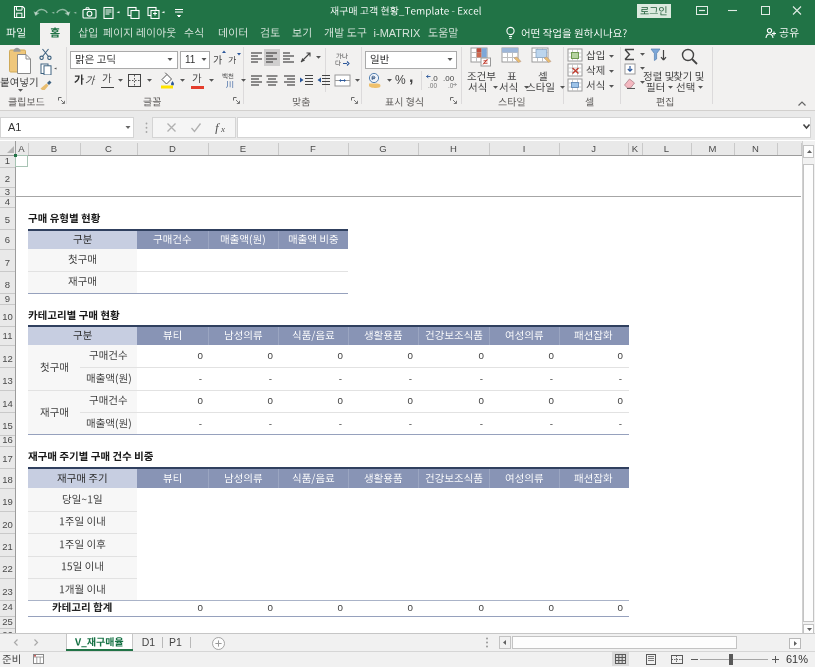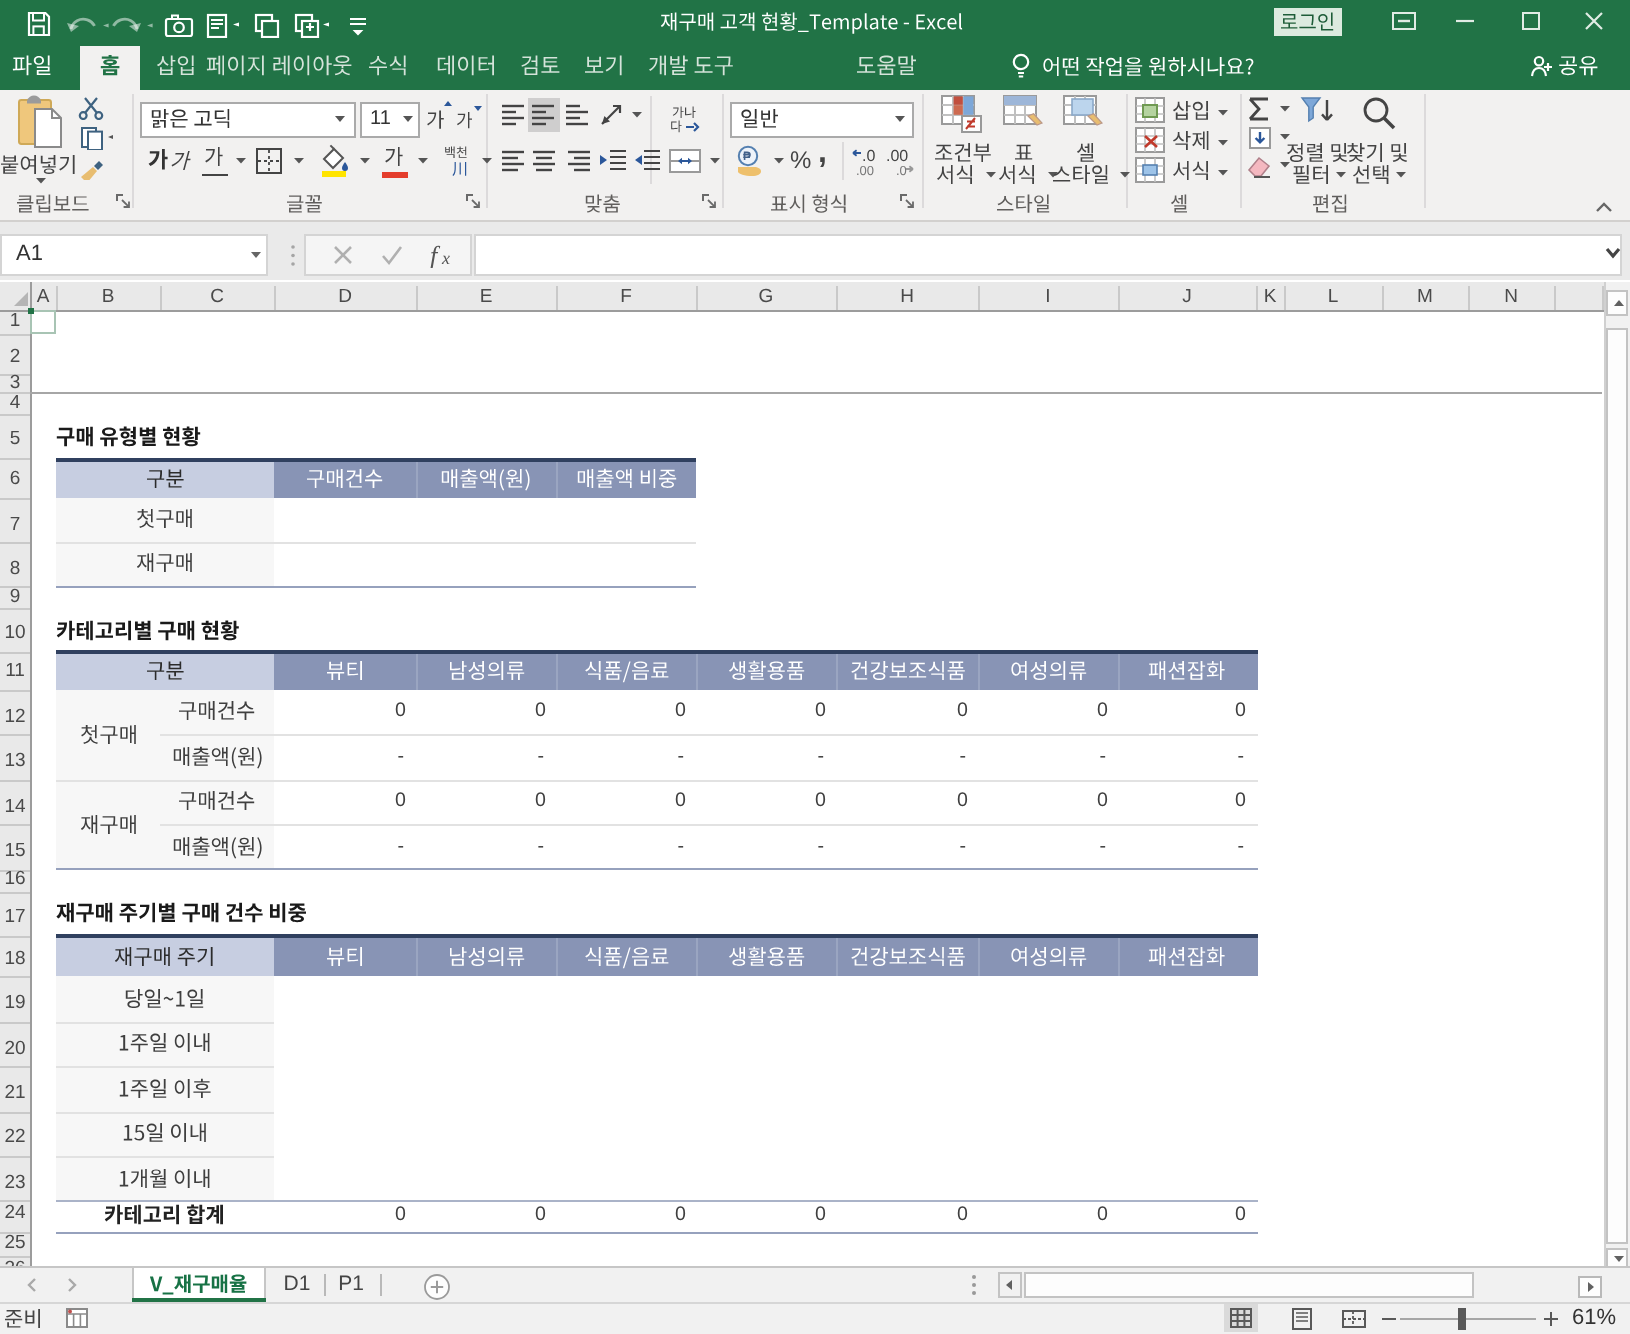--- a/index.html
+++ b/index.html
@@ -107,20 +107,21 @@
 <div style="position:absolute;left:323.5px;top:24.3px">
       <svg width="43" height="16" viewBox="0 0 43 16" style="display:block">
         <path d="M5.9 3.9L5.9 13.1L6.8 13.1L6.8 8.4L8.1 8.4L8.1 13.6L9 13.6L9 3.7L8.1 3.7L8.1 7.7L6.8 7.7L6.8 3.9ZM0.9 5L0.9 5.7L3.9 5.7C3.8 7.8 2.8 9.6 0.5 10.8L1.1 11.5C3.9 9.9 4.8 7.5 4.8 5ZM11.1 4.1L11.1 8.4L15.7 8.4L15.7 4.1L14.8 4.1L14.8 5.5L12 5.5L12 4.1ZM12 6.2L14.8 6.2L14.8 7.7L12 7.7ZM17.5 3.7L17.5 8.8L18.4 8.8L18.4 6.6L19.9 6.6L19.9 5.8L18.4 5.8L18.4 3.7ZM12.1 12.8L12.1 13.5L18.7 13.5L18.7 12.8L13 12.8L13 11.7L18.4 11.7L18.4 9.3L12.1 9.3L12.1 10L17.5 10L17.5 11L12.1 11ZM24.4 4.5L24.4 9.1L27.3 9.1L27.3 11.6L23.3 11.6L23.3 12.4L32.3 12.4L32.3 11.6L28.2 11.6L28.2 9.1L31.2 9.1L31.2 8.3L25.3 8.3L25.3 5.2L31.1 5.2L31.1 4.5ZM33.4 8.6L33.4 9.3L37.4 9.3L37.4 13.6L38.3 13.6L38.3 9.3L42.4 9.3L42.4 8.6L40.9 8.6C41.2 7.2 41.2 6.1 41.2 5.2L41.2 4.3L34.5 4.3L34.5 5L40.3 5L40.3 5.2C40.3 6.1 40.3 7.2 40 8.6Z" fill="#d5e3da"></path>
       </svg>
     </div>
 <div style="position:absolute;left:427.5px;top:24.3px">
       <svg width="31" height="16" viewBox="0 0 31 16" style="display:block">
         <path d="M1.7 4.5L1.7 9.1L4.6 9.1L4.6 11.6L0.5 11.6L0.5 12.4L9.6 12.4L9.6 11.6L5.5 11.6L5.5 9.1L8.5 9.1L8.5 8.3L2.6 8.3L2.6 5.2L8.4 5.2L8.4 4.5ZM15.2 3.8C13 3.8 11.7 4.5 11.7 5.7C11.7 6.9 13 7.6 15.2 7.6C17.3 7.6 18.7 6.9 18.7 5.7C18.7 4.5 17.3 3.8 15.2 3.8ZM15.2 4.6C16.7 4.6 17.7 5 17.7 5.7C17.7 6.4 16.7 6.9 15.2 6.9C13.6 6.9 12.6 6.4 12.6 5.7C12.6 5 13.6 4.6 15.2 4.6ZM17.7 10.9L17.7 12.7L12.7 12.7L12.7 10.9ZM10.7 8.3L10.7 9.1L14.7 9.1L14.7 10.2L11.8 10.2L11.8 13.5L18.6 13.5L18.6 10.2L15.6 10.2L15.6 9.1L19.7 9.1L19.7 8.3ZM21.2 4.2L21.2 8.2L25.8 8.2L25.8 4.2ZM24.9 5L24.9 7.5L22.1 7.5L22.1 5ZM27.6 3.7L27.6 8.7L28.5 8.7L28.5 6.6L30 6.6L30 5.8L28.5 5.8L28.5 3.7ZM22.2 12.7L22.2 13.5L28.9 13.5L28.9 12.7L23.1 12.7L23.1 11.6L28.5 11.6L28.5 9.2L22.2 9.2L22.2 9.9L27.6 9.9L27.6 11L22.2 11Z" fill="#d5e3da"></path>
       </svg>
     </div>
+<div style="position:absolute;top:24.5px;left:297px;width:200px;text-align:center;font:normal 11px 'Liberation Sans',sans-serif;color:#d5e3da;line-height:17px;white-space:pre">i-MATRIX</div>
 <svg style="position:absolute;left:505px;top:26px" width="11" height="14" viewBox="0 0 11 14">
 <g fill="none" stroke="#fff" stroke-width="1.1">
 <circle cx="5.5" cy="5" r="3.6"></circle>
         <path d="M4 10.5h3M4.4 12.3h2.2" stroke-width="1"></path>
       </g>
     </svg>
 <div style="position:absolute;left:521px;top:24.7px">
       <svg width="107" height="16" viewBox="0 0 107 16" style="display:block">
         <path d="M3.1 5C4 5 4.6 6 4.6 7.5C4.6 9.1 4 10.1 3.1 10.1C2.2 10.1 1.5 9.1 1.5 7.5C1.5 6 2.2 5 3.1 5ZM7.5 3.5L7.5 7.1L5.4 7.1C5.3 5.3 4.3 4.2 3.1 4.2C1.7 4.2 0.7 5.5 0.7 7.5C0.7 9.6 1.7 10.9 3.1 10.9C4.4 10.9 5.3 9.7 5.4 7.8L7.5 7.8L7.5 13L8.3 13L8.3 3.5ZM11.8 9.8L11.8 12.8L18.3 12.8L18.3 12.1L12.6 12.1L12.6 9.8ZM15.5 6.1L15.5 6.8L17.2 6.8L17.2 10.4L18.1 10.4L18.1 3.5L17.2 3.5L17.2 6.1ZM10.4 4.3L10.4 8.9L10.8 8.9C11.5 8.9 12.2 8.9 13 8.7L12.9 8C12.3 8.1 11.8 8.2 11.3 8.2L11.3 5L12.8 5L12.8 4.3ZM13.3 4.3L13.3 8.9L13.8 8.9C14.9 8.9 15.6 8.9 16.4 8.7L16.3 8C15.6 8.1 15 8.2 14.2 8.2L14.2 5L16 5L16 4.3ZM23.4 9.7L23.4 10.4L28.7 10.4L28.7 13L29.6 13L29.6 9.7ZM22.4 4.2L22.4 4.9L24.5 4.9L24.5 5.2C24.5 6.6 23.6 7.8 22.2 8.3L22.6 9C23.7 8.6 24.6 7.8 25 6.7C25.4 7.7 26.2 8.4 27.3 8.8L27.7 8.1C26.3 7.7 25.4 6.5 25.4 5.2L25.4 4.9L27.5 4.9L27.5 4.2ZM28.7 3.5L28.7 9.2L29.6 9.2L29.6 6.7L31 6.7L31 6L29.6 6L29.6 3.5ZM34.5 4.7C35.4 4.7 36.1 5.3 36.1 6.1C36.1 7 35.4 7.6 34.5 7.6C33.5 7.6 32.8 7 32.8 6.1C32.8 5.3 33.5 4.7 34.5 4.7ZM33.6 9.1L33.6 12.9L39.7 12.9L39.7 9.1L38.8 9.1L38.8 10.3L34.5 10.3L34.5 9.1ZM34.5 11L38.8 11L38.8 12.2L34.5 12.2ZM38.8 3.5L38.8 5.8L36.9 5.8C36.7 4.7 35.7 3.9 34.5 3.9C33 3.9 32 4.8 32 6.1C32 7.4 33 8.3 34.5 8.3C35.7 8.3 36.7 7.6 36.9 6.5L38.8 6.5L38.8 8.6L39.7 8.6L39.7 3.5ZM45.8 3.7C43.7 3.7 42.5 4.2 42.5 5.3C42.5 6.4 43.7 7 45.8 7C47.9 7 49.1 6.4 49.1 5.3C49.1 4.2 47.9 3.7 45.8 3.7ZM45.8 4.3C47.4 4.3 48.2 4.7 48.2 5.3C48.2 5.9 47.4 6.3 45.8 6.3C44.3 6.3 43.4 5.9 43.4 5.3C43.4 4.7 44.3 4.3 45.8 4.3ZM41.5 7.6L41.5 8.3L50.1 8.3L50.1 7.6ZM42.6 12.2L42.6 12.9L49.3 12.9L49.3 12.2L43.4 12.2L43.4 11.2L49 11.2L49 9.1L42.6 9.1L42.6 9.8L48.1 9.8L48.1 10.6L42.6 10.6ZM56.6 3.9C55.2 3.9 54.2 4.5 54.2 5.5C54.2 6.6 55.2 7.2 56.6 7.2C57.9 7.2 58.9 6.6 58.9 5.5C58.9 4.5 57.9 3.9 56.6 3.9ZM56.6 4.5C57.4 4.5 58.1 4.9 58.1 5.5C58.1 6.2 57.4 6.5 56.6 6.5C55.7 6.5 55.1 6.2 55.1 5.5C55.1 4.9 55.7 4.5 56.6 4.5ZM53.6 8.6C54.4 8.6 55.3 8.6 56.2 8.6L56.2 10.4L57.1 10.4L57.1 8.5C57.9 8.5 58.8 8.4 59.7 8.2L59.6 7.6C57.6 7.9 55.2 7.9 53.5 7.9ZM58.5 9.1L58.5 9.7L60.4 9.7L60.4 10.7L61.3 10.7L61.3 3.5L60.4 3.5L60.4 9.1ZM54.8 10L54.8 12.8L61.5 12.8L61.5 12.1L55.7 12.1L55.7 10ZM66 6.5C64.6 6.5 63.7 7.4 63.7 8.7C63.7 10 64.6 10.9 66 10.9C67.3 10.9 68.3 10 68.3 8.7C68.3 7.4 67.3 6.5 66 6.5ZM66 7.2C66.8 7.2 67.5 7.8 67.5 8.7C67.5 9.6 66.8 10.2 66 10.2C65.1 10.2 64.5 9.6 64.5 8.7C64.5 7.8 65.1 7.2 66 7.2ZM69.6 3.5L69.6 13L70.5 13L70.5 8.1L72 8.1L72 7.4L70.5 7.4L70.5 3.5ZM65.5 3.6L65.5 5L63.1 5L63.1 5.7L68.7 5.7L68.7 5L66.4 5L66.4 3.6ZM79.7 3.5L79.7 13L80.6 13L80.6 3.5ZM75.3 4.3L75.3 6C75.3 7.8 74.2 9.6 72.8 10.3L73.3 11C74.4 10.5 75.4 9.3 75.8 7.8C76.2 9.2 77.2 10.3 78.2 10.8L78.8 10.1C77.4 9.5 76.2 7.7 76.2 6L76.2 4.3ZM88.9 3.5L88.9 13L89.8 13L89.8 8L91.3 8L91.3 7.3L89.8 7.3L89.8 3.5ZM82.9 9.9L82.9 10.6L83.6 10.6C85.1 10.6 86.5 10.5 88.2 10.2L88.1 9.4C86.5 9.7 85.1 9.8 83.7 9.9L83.7 4.4L82.9 4.4ZM96.5 4.8C98 4.8 99.1 5.5 99.1 6.5C99.1 7.6 98 8.3 96.5 8.3C94.9 8.3 93.8 7.6 93.8 6.5C93.8 5.5 94.9 4.8 96.5 4.8ZM96.5 4.1C94.4 4.1 93 5.1 93 6.5C93 7.4 93.5 8.1 94.3 8.5L94.3 11.1L92.2 11.1L92.2 11.8L100.8 11.8L100.8 11.1L98.7 11.1L98.7 8.5C99.4 8.1 99.9 7.4 99.9 6.5C99.9 5.1 98.5 4.1 96.5 4.1ZM95.1 11.1L95.1 8.8C95.5 8.9 96 9 96.5 9C96.9 9 97.4 8.9 97.8 8.8L97.8 11.1ZM103.2 9.9L104 9.9C103.8 8.2 105.7 7.6 105.7 6C105.7 4.9 104.9 4.2 103.8 4.2C102.9 4.2 102.2 4.6 101.8 5.1L102.3 5.6C102.7 5.2 103.1 5 103.7 5C104.4 5 104.8 5.5 104.8 6.1C104.8 7.4 102.9 8 103.2 9.9ZM103.6 12.3C104 12.3 104.3 12 104.3 11.6C104.3 11.2 104 10.9 103.6 10.9C103.2 10.9 102.9 11.2 102.9 11.6C102.9 12 103.2 12.3 103.6 12.3Z" fill="#ffffff"></path>
       </svg>

